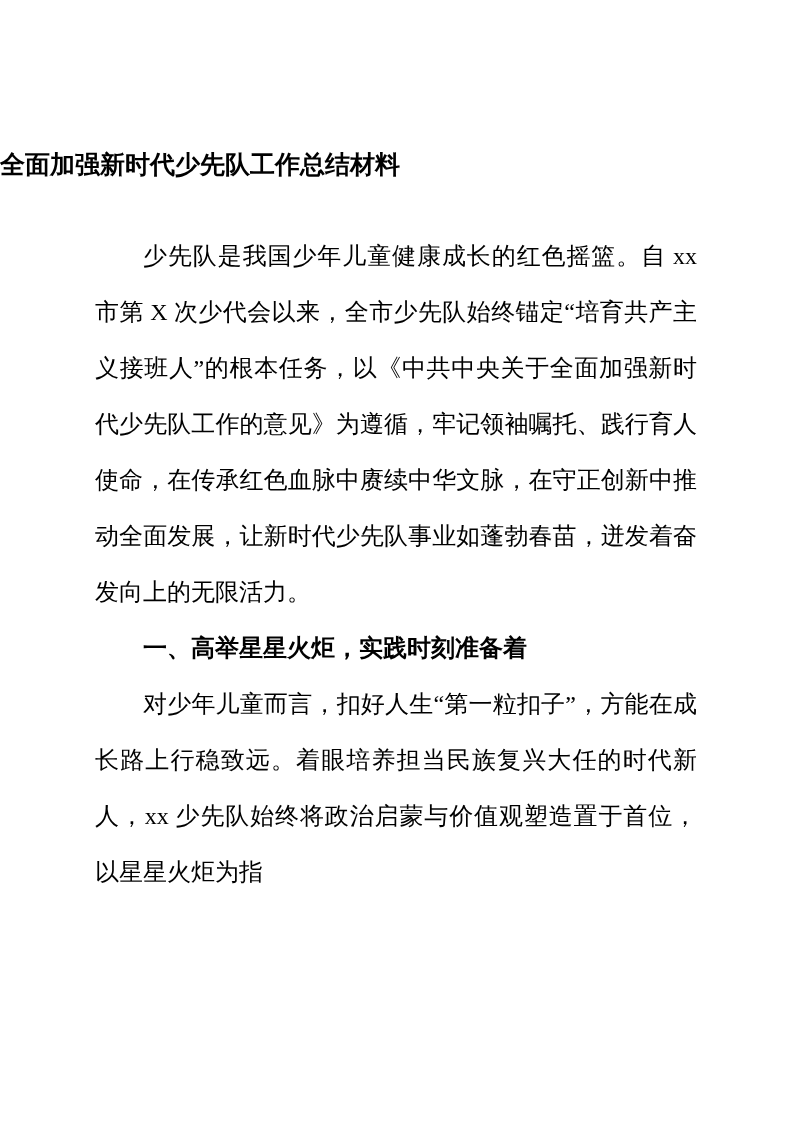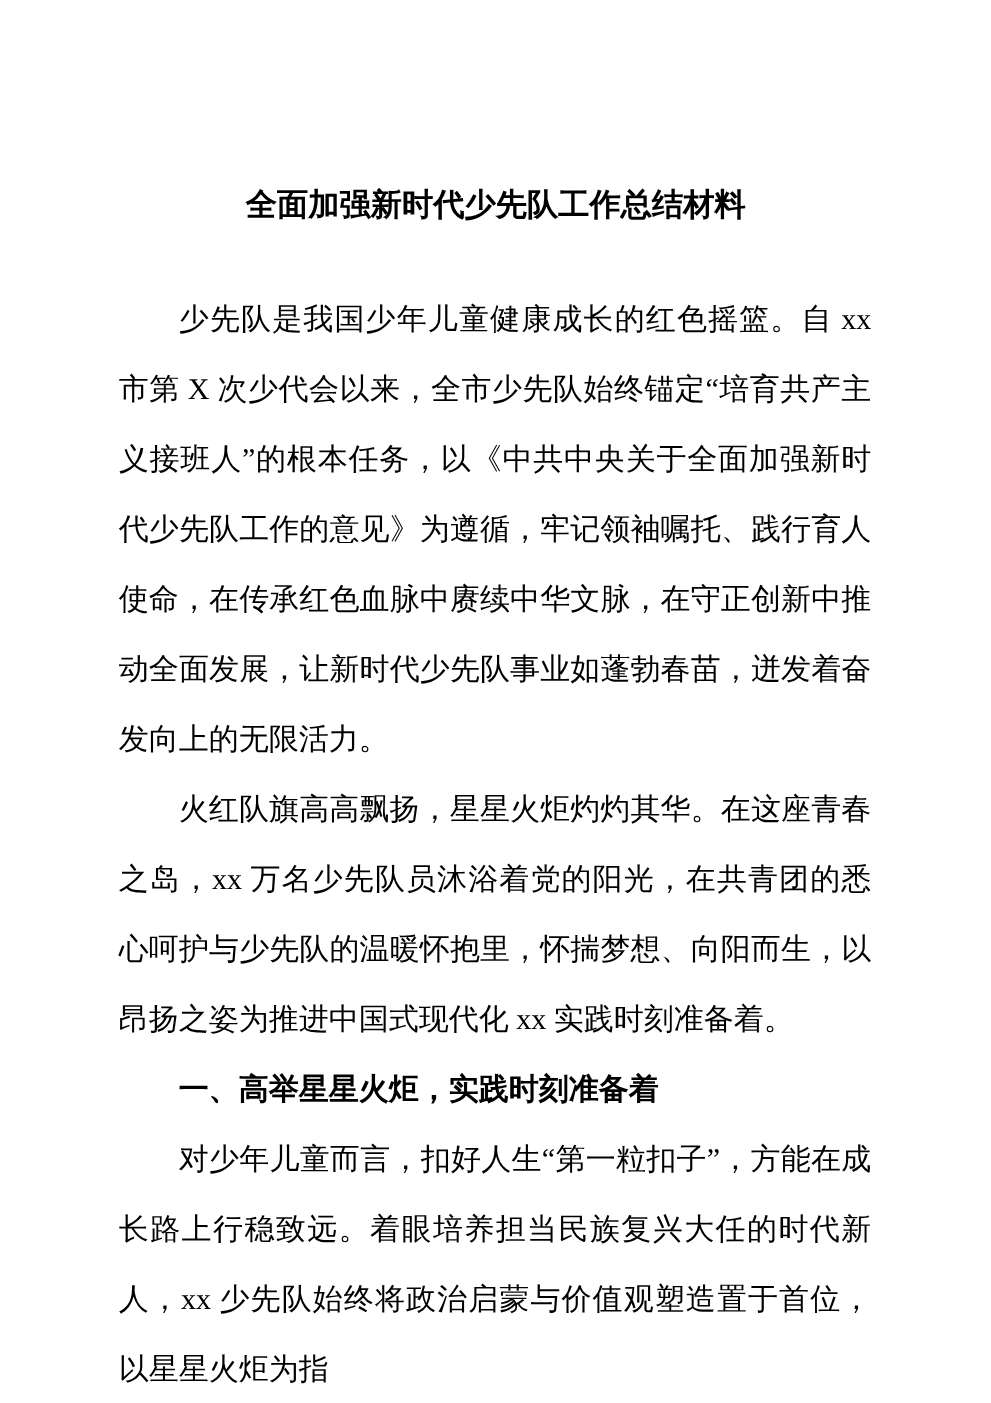--- a/index.html
+++ b/index.html
@@ -11,21 +11,21 @@
     position: relative;
     width: 793px;
     height: 1122px;
     background: #ffffff;
     color: #000000;
     overflow: hidden;
   }
   .doc-title {
     margin: 0;
     padding-top: 148px;
-    text-align: center;
+    text-align: left;
     font-family: "Liberation Sans", "DejaVu Sans", sans-serif;
     font-size: 25px;
     font-weight: 700;
     line-height: 32px;
     color: #000000;
   }
   .doc-body {
     margin-top: 48px;
     padding: 0 96px 0 95px;
     font-family: "Liberation Serif", "DejaVu Serif", serif;
@@ -45,17 +45,16 @@
     font-family: "Liberation Sans", "DejaVu Sans", sans-serif;
   }
 </style>
 </head>
 <body>
 
 <div class="page">
   <h1 class="doc-title">全面加强新时代少先队工作总结材料</h1>
   <div class="doc-body">
       <p class="para">少先队是我国少年儿童健康成长的红色摇篮。自 xx 市第 X 次少代会以来，全市少先队始终锚定“培育共产主义接班人”的根本任务，以《中共中央关于全面加强新时代少先队工作的意见》为遵循，牢记领袖嘱托、践行育人使命，在传承红色血脉中赓续中华文脉，在守正创新中推动全面发展，让新时代少先队事业如蓬勃春苗，迸发着奋发向上的无限活力。</p>
-      <p class="para">火红队旗高高飘扬，星星火炬灼灼其华。在这座青春之岛，xx 万名少先队员沐浴着党的阳光，在共青团的悉心呵护与少先队的温暖怀抱里，怀揣梦想、向阳而生，以昂扬之姿为推进中国式现代化 xx 实践时刻准备着。</p>
       <p class="para heading">一、高举星星火炬，实践时刻准备着</p>
       <p class="para">对少年儿童而言，扣好人生“第一粒扣子”，方能在成长路上行稳致远。着眼培养担当民族复兴大任的时代新人，xx 少先队始终将政治启蒙与价值观塑造置于首位，以星星火炬为指</p>
     </div>
 </div>
 
 </body></html>

